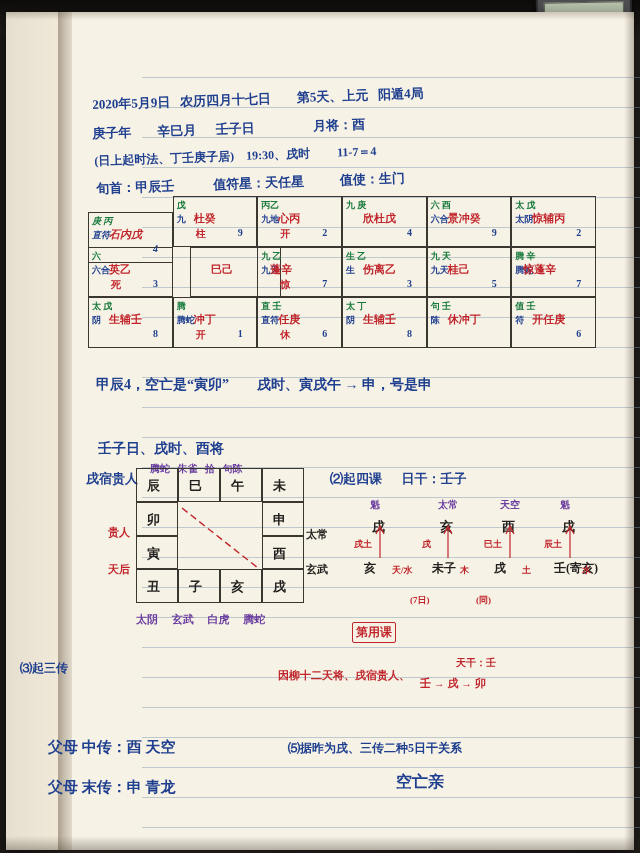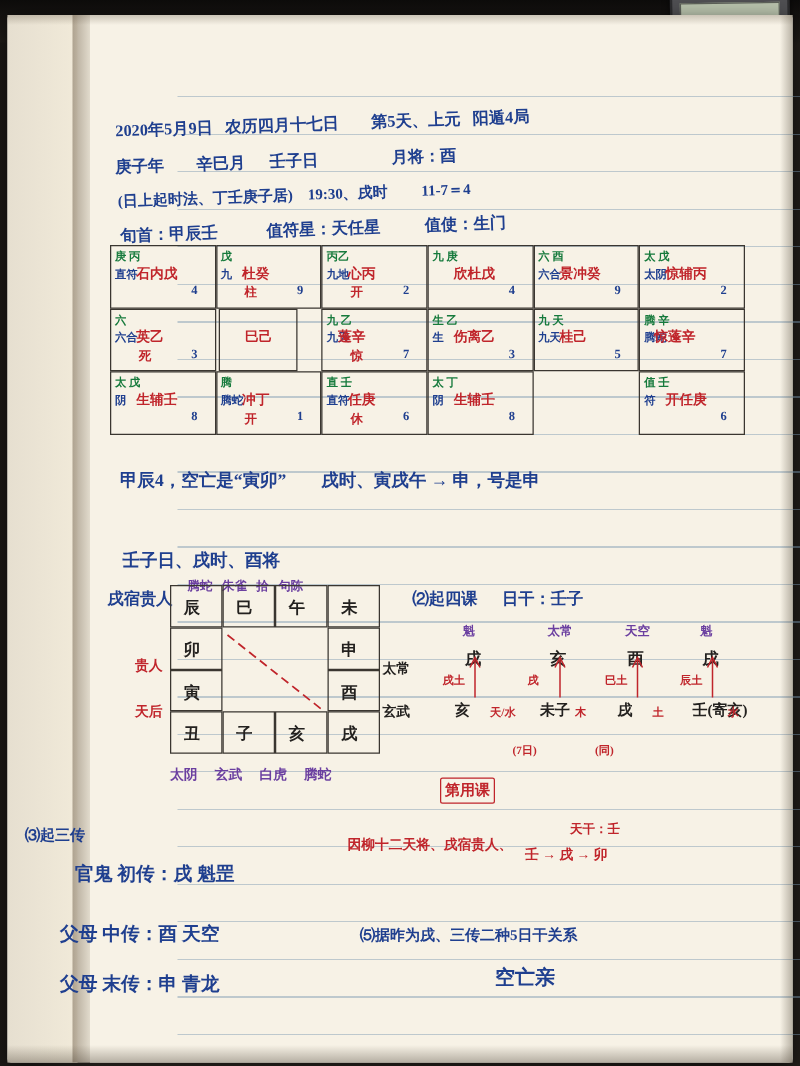--- a/index.html
+++ b/index.html
@@ -90,21 +90,21 @@
     <div class="edge-bot"></div>
   </div>
 
   <div class="ink hw blue s13 rot" style="left:92px;top:96px;">2020年5月9日   农历四月十七日        第5天、上元   阳遁4局</div>
   <div class="ink hw blue s13 rot" style="left:92px;top:125px;">庚子年        辛巳月      壬子日                  月将：酉</div>
   <div class="ink hw blue s12 rot" style="left:94px;top:153px;">(日上起时法、丁壬庚子居)    19:30、戌时         11-7＝4</div>
   <div class="ink hw blue s13 rot" style="left:96px;top:180px;">旬首：甲辰壬            值符星：天任星           值使：生门</div>
 
   <div class="grid-top">
 
-  <div class="gcell" style="left: 0px; top: 0px; width: 84.6667px; height: 50.6667px;">
+  <div class="gcell" style="left: 0px; top: 16px; width: 84.6667px; height: 50.6667px; font-style: italic;">
         <div class="ink hw grn s9" style="left:3px;top:2px;">庚 丙</div>
         <div class="ink hw blue s9" style="left:3px;top:16px;">直符</div>
         <div class="ink hw red s11" style="left:20px;top:14px;">石内戊</div>
         <div class="ink hw red s10" style="left:22px;top:30px;"></div>
         <div class="ink hw blue s10" style="left:64px;top:30px;">4</div>
       </div>
       <div class="gcell" style="left: 84.6667px; top: 0px; width: 84.6667px; height: 50.6667px;">
         <div class="ink hw grn s9" style="left:3px;top:2px;">戊</div>
         <div class="ink hw blue s9" style="left:3px;top:16px;">九</div>
         <div class="ink hw red s11" style="left:20px;top:14px;">杜癸</div>
@@ -139,21 +139,21 @@
         <div class="ink hw red s10" style="left:22px;top:30px;"></div>
         <div class="ink hw blue s10" style="left:64px;top:30px;">2</div>
       </div>
       <div class="gcell" style="left: 0px; top: 50.6667px; width: 84.6667px; height: 50.6667px;">
         <div class="ink hw grn s9" style="left:3px;top:2px;">六</div>
         <div class="ink hw blue s9" style="left:3px;top:16px;">六合</div>
         <div class="ink hw red s11" style="left:20px;top:14px;">英乙</div>
         <div class="ink hw red s10" style="left:22px;top:30px;">死</div>
         <div class="ink hw blue s10" style="left:64px;top:30px;">3</div>
       </div>
-      <div class="gcell" style="left: 87px; top: 50.6667px; width: 63px; height: 50.6667px;">
+      <div class="gcell" style="left: 102px; top: 50.6667px; width: 91px; height: 50.6667px;">
         <div class="ink hw grn s9" style="left:3px;top:2px;"></div>
         <div class="ink hw blue s9" style="left:3px;top:16px;"></div>
         <div class="ink hw red s11" style="left:20px;top:14px;">巳己</div>
         <div class="ink hw red s10" style="left:22px;top:30px;"></div>
         <div class="ink hw blue s10" style="left:64px;top:30px;"></div>
       </div>
       <div class="gcell" style="left: 169.333px; top: 50.6667px; width: 84.6667px; height: 50.6667px;">
         <div class="ink hw grn s9" style="left:3px;top:2px;">九 乙</div>
         <div class="ink hw blue s9" style="left:3px;top:16px;">九天</div>
         <div class="ink hw red s11" style="left:12px;top:14px;">蓬辛</div>
@@ -201,20 +201,27 @@
         <div class="ink hw red s11" style="left:20px;top:14px;">任庚</div>
         <div class="ink hw red s10" style="left:22px;top:30px;">休</div>
         <div class="ink hw blue s10" style="left:64px;top:30px;">6</div>
       </div>
       <div class="gcell" style="left: 254px; top: 101.333px; width: 84.6667px; height: 50.6667px;">
         <div class="ink hw grn s9" style="left:3px;top:2px;">太 丁</div>
         <div class="ink hw blue s9" style="left:3px;top:16px;">阴</div>
         <div class="ink hw red s11" style="left:20px;top:14px;">生辅壬</div>
         <div class="ink hw red s10" style="left:22px;top:30px;"></div>
         <div class="ink hw blue s10" style="left:64px;top:30px;">8</div>
+      </div>
+      <div class="gcell" style="left: 338.667px; top: 101.333px; width: 84.6667px; height: 50.6667px;">
+        <div class="ink hw grn s9" style="left:3px;top:2px;">句 壬</div>
+        <div class="ink hw blue s9" style="left:3px;top:16px;">陈</div>
+        <div class="ink hw red s11" style="left:20px;top:14px;">休冲丁</div>
+        <div class="ink hw red s10" style="left:22px;top:30px;"></div>
+        <div class="ink hw blue s10" style="left:64px;top:30px;"></div>
       </div>
       <div class="gcell" style="left: 423.333px; top: 101.333px; width: 84.6667px; height: 50.6667px;">
         <div class="ink hw grn s9" style="left:3px;top:2px;">值 壬</div>
         <div class="ink hw blue s9" style="left:3px;top:16px;">符</div>
         <div class="ink hw red s11" style="left:20px;top:14px;">开任庚</div>
         <div class="ink hw red s10" style="left:22px;top:30px;"></div>
         <div class="ink hw blue s10" style="left:64px;top:30px;">6</div>
       </div>
     </div>
 
@@ -307,21 +314,20 @@
         <path d="M94 36 L98 28 L102 36" stroke="#c0252b" stroke-width="1.2" fill="none"></path>
         <path d="M160 60 L160 30" stroke="#c0252b" stroke-width="1.2" fill="none"></path>
         <path d="M156 36 L160 28 L164 36" stroke="#c0252b" stroke-width="1.2" fill="none"></path>
         <path d="M220 60 L220 30" stroke="#c0252b" stroke-width="1.2" fill="none"></path>
         <path d="M216 36 L220 28 L224 36" stroke="#c0252b" stroke-width="1.2" fill="none"></path>
       </svg>
     </div>
   <div class="ink hw red s12 boxed" style="left:352px;top:622px;">第用课</div>
 
   <div class="ink hw blue s12" style="left:20px;top:660px;">⑶起三传</div>
-  <div class="ink hw blue s15" style="left:60px;top:690px;">官鬼 初传：戌 魁罡</div>
   <div class="ink hw blue s15" style="left:48px;top:738px;">父母 中传：酉 天空</div>
   <div class="ink hw blue s15" style="left:48px;top:778px;">父母 末传：申 青龙</div>
   <div class="ink hw red s11" style="left:278px;top:668px;">因柳十二天将、戌宿贵人、</div>
   <div class="ink hw red s10" style="left:456px;top:656px;">天干：壬</div>
   <div class="ink hw red s11" style="left:420px;top:676px;">壬 → 戌 → 卯</div>
   <div class="ink hw blue s12" style="left:288px;top:740px;">⑸据昨为戌、三传二种5日干关系</div>
   <div class="ink hw blue s16" style="left:396px;top:772px;">空亡亲</div>
 </div>
 
 </body></html>

